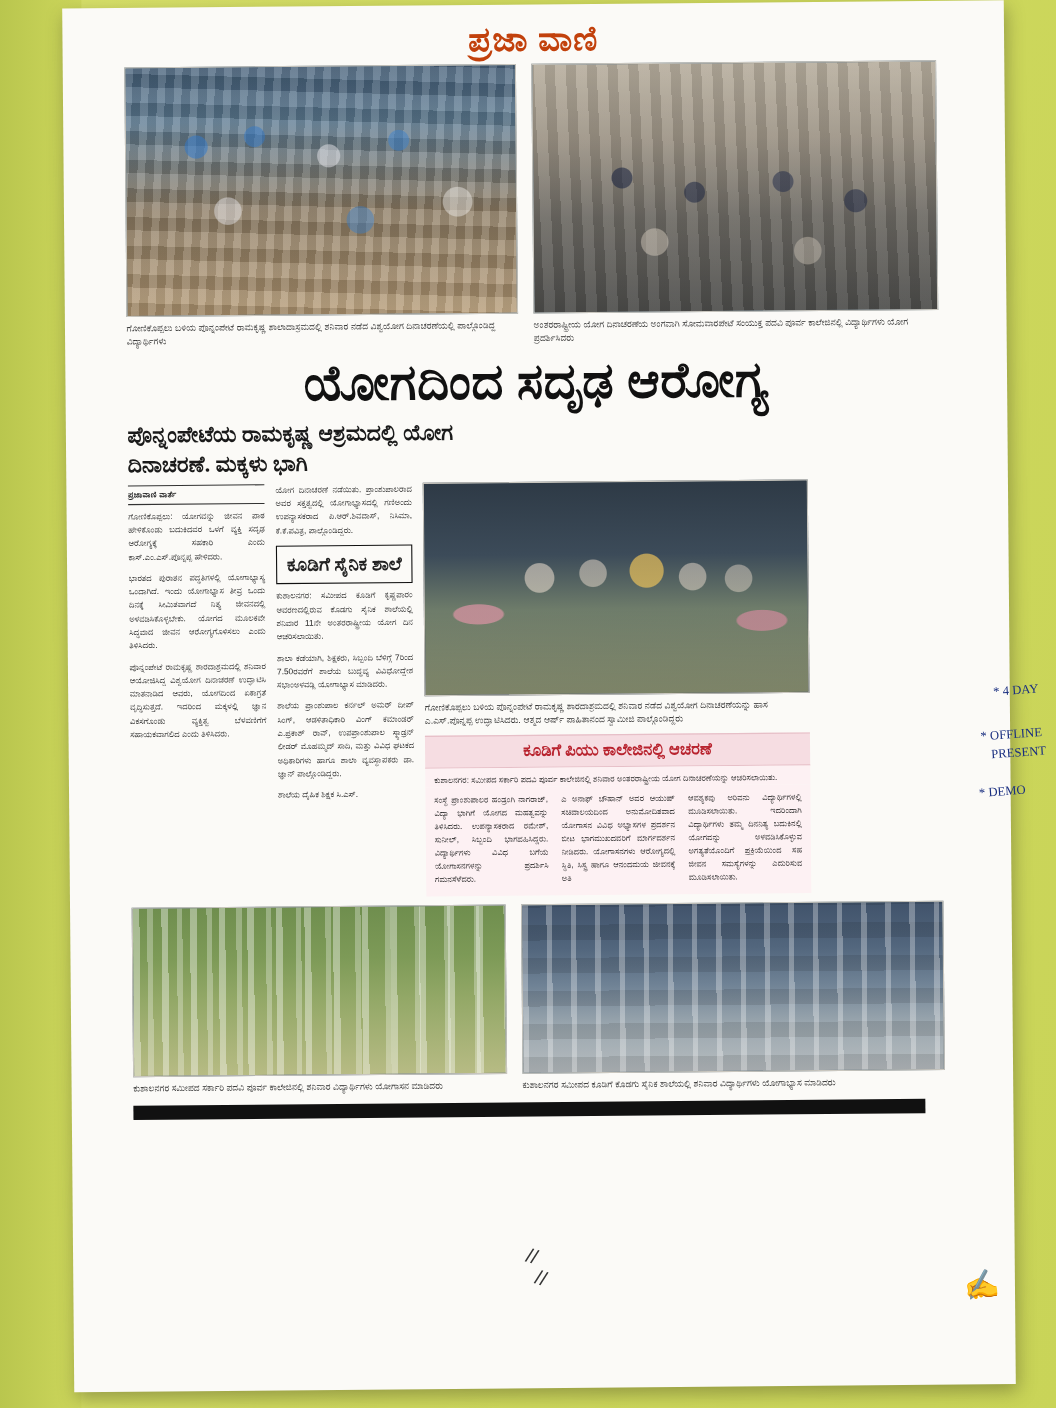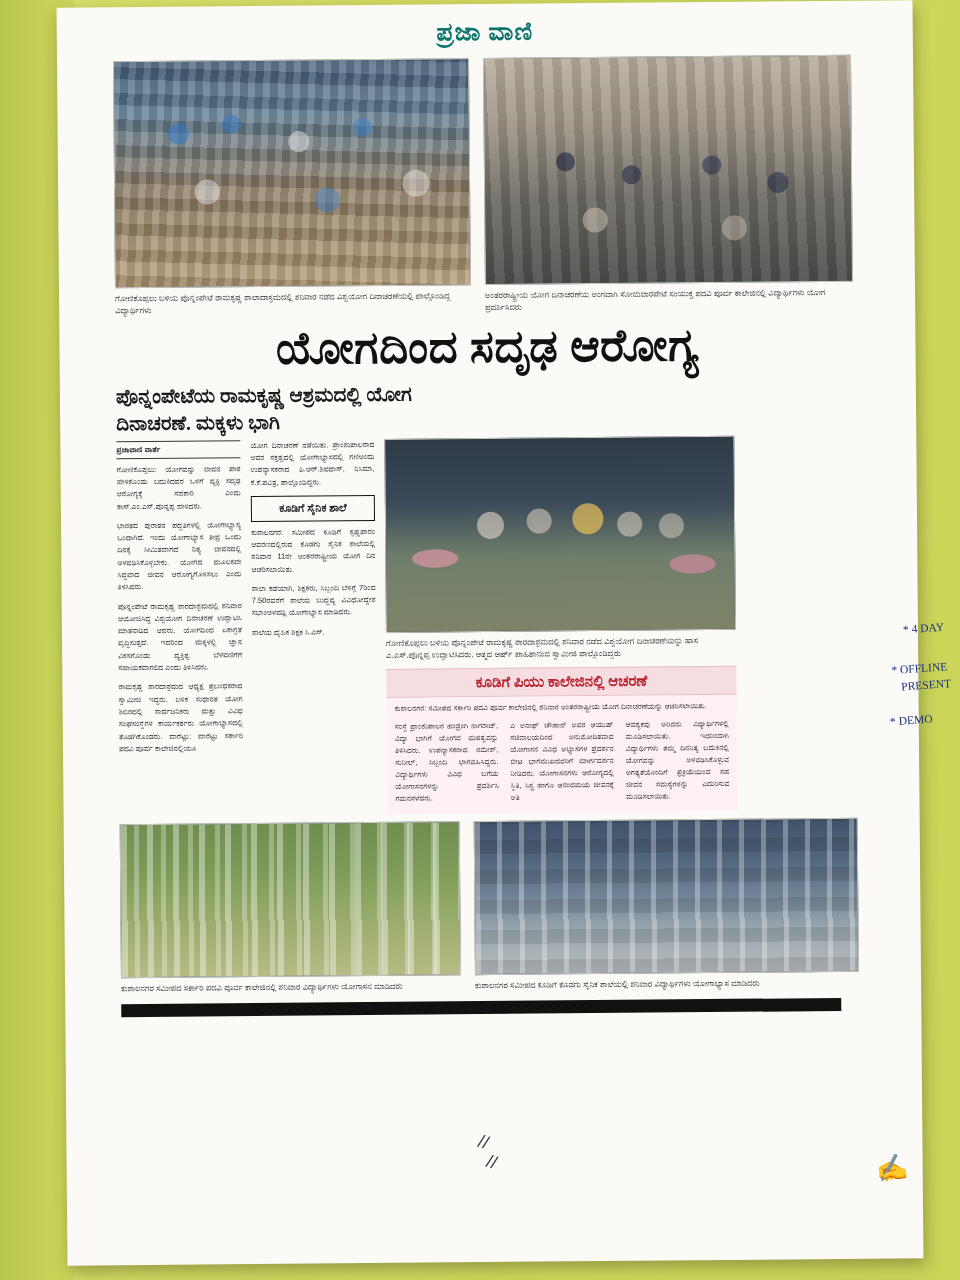--- a/index.html
+++ b/index.html
@@ -44,23 +44,23 @@
   }
   
   .masthead {
     text-align: center;
     padding-top: 14px;
     height: 34px;
   }
   .masthead .mh-text {
     font-family: "Liberation Serif", serif;
     font-weight: bold;
-    font-size: 25px;
+    font-size: 31px;
     letter-spacing: 1px;
-    color: #0f766e;
+    color: #c2410c;
   }
   
   .top-photos {
     display: flex;
     gap: 14px;
     padding: 0 56px;
     margin-top: 6px;
   }
   .photo-block { position: relative; }
   .photo {
@@ -154,21 +154,21 @@
     font-weight: bold;
     font-size: 7.4px;
     padding: 2px 0;
     margin-bottom: 5px;
     letter-spacing: .2px;
   }
   .col p { margin: 0 0 7px; }
   .boxhead {
     border: 1.4px solid #111;
     font-weight: bold;
-    font-size: 11px;
+    font-size: 17px;
     padding: 3px 4px;
     margin: 4px 0 5px;
     text-align: center;
     font-family: "Liberation Serif", serif;
   }
   
   .right-col { width: 350px; }
   .mid-photo {
     height: 192px;
     border: 1px solid #c9c6be;
@@ -306,28 +306,28 @@
       <div style="width:380px;"></div>
     </div>
 
     <div class="body-area">
 
       <div class="col">
         <div class="byline">ಪ್ರಜಾವಾಣಿ ವಾರ್ತೆ</div>
         <p>ಗೋಣಿಕೊಪ್ಪಲು: ಯೋಗವನ್ನು ಜೀವನ ಪಾಠ ಹೇಳಿಕೊಂಡು ಬದುಕಿದವರ ಒಳಗೆ ವ್ಯಕ್ತಿ ಸದೃಢ ಆರೋಗ್ಯಕ್ಕೆ ಸಹಕಾರಿ ಎಂದು ಕಾಸ್.ಎಂ.ಎಸ್.ಪೊನ್ನಪ್ಪ ಹೇಳಿದರು.</p>
         <p>ಭಾರತದ ಪುರಾತನ ಪದ್ಧತಿಗಳಲ್ಲಿ ಯೋಗಾಭ್ಯಾಸ್ಯ ಒಂದಾಗಿದೆ. ಇಂದು ಯೋಗಾಭ್ಯಾಸ ತೀವ್ರ ಒಂದು ದಿನಕ್ಕೆ ಸೀಮಿತವಾಗದೆ ನಿತ್ಯ ಜೀವನದಲ್ಲಿ ಅಳವಡಿಸಿಕೊಳ್ಳಬೇಕು. ಯೋಗದ ಮೂಲಕವೇ ಸಿದ್ಧವಾದ ಜೀವನ ಆರೋಗ್ಯಗೊಳಿಸಲು ಎಂದು ತಿಳಿಸಿದರು.</p>
         <p>ಪೊನ್ನಂಪೇಟೆ ರಾಮಕೃಷ್ಣ ಶಾರದಾಶ್ರಮದಲ್ಲಿ ಶನಿವಾರ ಆಯೋಜಿಸಿದ್ದ ವಿಶ್ವಯೋಗ ದಿನಾಚರಣೆ ಉದ್ಘಾಟಿಸಿ ಮಾತನಾಡಿದ ಆವರು, ಯೋಗದಿಂದ ಏಕಾಗ್ರತೆ ವೃದ್ಧಿಸುತ್ತದೆ. ಇದರಿಂದ ಮಕ್ಕಳಲ್ಲಿ ಜ್ಞಾನ ವಿಕಸಗೊಂಡು ವ್ಯಕ್ತಿತ್ವ ಬೆಳವಣಿಗೆಗೆ ಸಹಾಯಕವಾಗಲಿದ ಎಂದು ತಿಳಿಸಿದರು.</p>
-        <p>ರಾಮಕೃಷ್ಣ ಶಾರದಾಶ್ರಮದ ಆಧ್ಯಕ್ಷ ಪ್ರಬಂಧಕರಾದ ಸ್ವಾಮೀಜಿ ಇದ್ದರು. ಬಳಿಕ ಸುಧಾರಿತ ಯೋಗ ಶಿಬಿರದಲ್ಲಿ ಸಾರ್ವಜನಿಕರು ಮತ್ತು ವಿವಿಧ ಸಂಘಸಂಸ್ಥೆಗಳ ಕಾರ್ಯಕರ್ತರು ಯೋಗಾಭ್ಯಾಸದಲ್ಲಿ ತೊಡಗಿಕೊಂಡರು. ವಾರೆಟ್ಟು: ವಾರೆಟ್ಟು ಸರ್ಕಾರಿ ಪದವಿ ಪೂರ್ವ ಕಾಲೇಜಿನಲ್ಲಿಯೂ</p>
       </div>
 
       <div class="col">
         <p>ಯೋಗ ದಿನಾಚರಣೆ ನಡೆಯಿತು. ಪ್ರಾಂಶುಪಾಲರಾದ ಅವರ ಸಕ್ತತ್ವದಲ್ಲಿ ಯೋಗಾಭ್ಯಾಸದಲ್ಲಿ ಗಣಿಅಂದು ಉಪನ್ಯಾಸಕರಾದ ಪಿ.ಆರ್.ಶಿವದಾಸ್, ನಿಸಿಮಾ, ಕೆ.ಕೆ.ಪವಿತ್ರ, ಪಾಲ್ಗೊಂಡಿದ್ದರು.</p>
         <div class="boxhead">ಕೂಡಿಗೆ ಸೈನಿಕ ಶಾಲೆ</div>
         <p>ಕುಶಾಲನಗರ: ಸಮೀಪದ ಕೂಡಿಗೆ ಕೃಷ್ಣಪಾರಂ ಆವರಣದಲ್ಲಿರುವ ಕೊಡಗು ಸೈನಿಕ ಶಾಲೆಯಲ್ಲಿ ಶನಿವಾರ 11ನೇ ಅಂತರರಾಷ್ಟ್ರೀಯ ಯೋಗ ದಿನ ಆಚರಿಸಲಾಯಿತು.</p>
         <p>ಶಾಲಾ ಕಡೆಯಾಗಿ, ಶಿಕ್ಷಕರು, ಸಿಬ್ಬಂದಿ ಬೆಳಿಗ್ಗೆ 7ರಿಂದ 7.50ರವರೆಗೆ ಶಾಲೆಯ ಬುದ್ಧವ್ಯ ವಿವಿಧೋದ್ದೇಶ ಸಭಾಂಅಳವಡ್ಲಿ ಯೋಗಾಭ್ಯಾಸ ಮಾಡಿದರು.</p>
+        <p>ಶಾಲೆಯ ಪ್ರಾಂಶುಪಾಲ ಕರ್ನಲ್ ಅಮರ್ ದೀಪ್ ಸಿಂಗ್, ಆಡಳಿತಾಧಿಕಾರಿ ವಿಂಗ್ ಕಮಾಂಡರ್ ಎ.ಪ್ರಕಾಶ್ ರಾವ್, ಉಪಪ್ರಾಂಶುಪಾಲ ಸ್ಕ್ವಾಡ್ರನ್ ಲೀಡರ್ ಮೊಹಮ್ಮದ್ ಸಾದಿ, ಮತ್ತು ವಿವಿಧ ಘಟಕದ ಅಧಿಕಾರಿಗಳು ಹಾಗೂ ಶಾಲಾ ವ್ಯವಸ್ಥಾಪಕರು ಡಾ. ಜ್ಞಾನ್ ಪಾಲ್ಗೊಂಡಿದ್ದರು.</p>
         <p>ಶಾಲೆಯ ದೈಹಿಕ ಶಿಕ್ಷಕ ಸಿ.ಎಸ್.</p>
       </div>
 
       <div class="right-col">
         <div class="mid-photo">
           <div class="ph-stage"></div>
         </div>
         <div class="cap">ಗೋಣಿಕೊಪ್ಪಲು ಬಳಿಯ ಪೊನ್ನಂಪೇಟೆ ರಾಮಕೃಷ್ಣ ಶಾರದಾಶ್ರಮದಲ್ಲಿ ಶನಿವಾರ ನಡೆದ ವಿಶ್ವಯೋಗ ದಿನಾಚರಣೆಯನ್ನು ಹಾಸ ಎ.ಎಸ್.ಪೊನ್ನಪ್ಪ ಉದ್ಘಾಟಿಸಿದರು. ಆತ್ಮದ ಆರ್ಷ್ ಪಾಹಿತಾನಂದ ಸ್ವಾಮೀಜಿ ಪಾಲ್ಗೊಂಡಿದ್ದರು</div>
 
         <div class="pink-banner">ಕೂಡಿಗೆ ಪಿಯು ಕಾಲೇಜಿನಲ್ಲಿ ಆಚರಣೆ</div>

